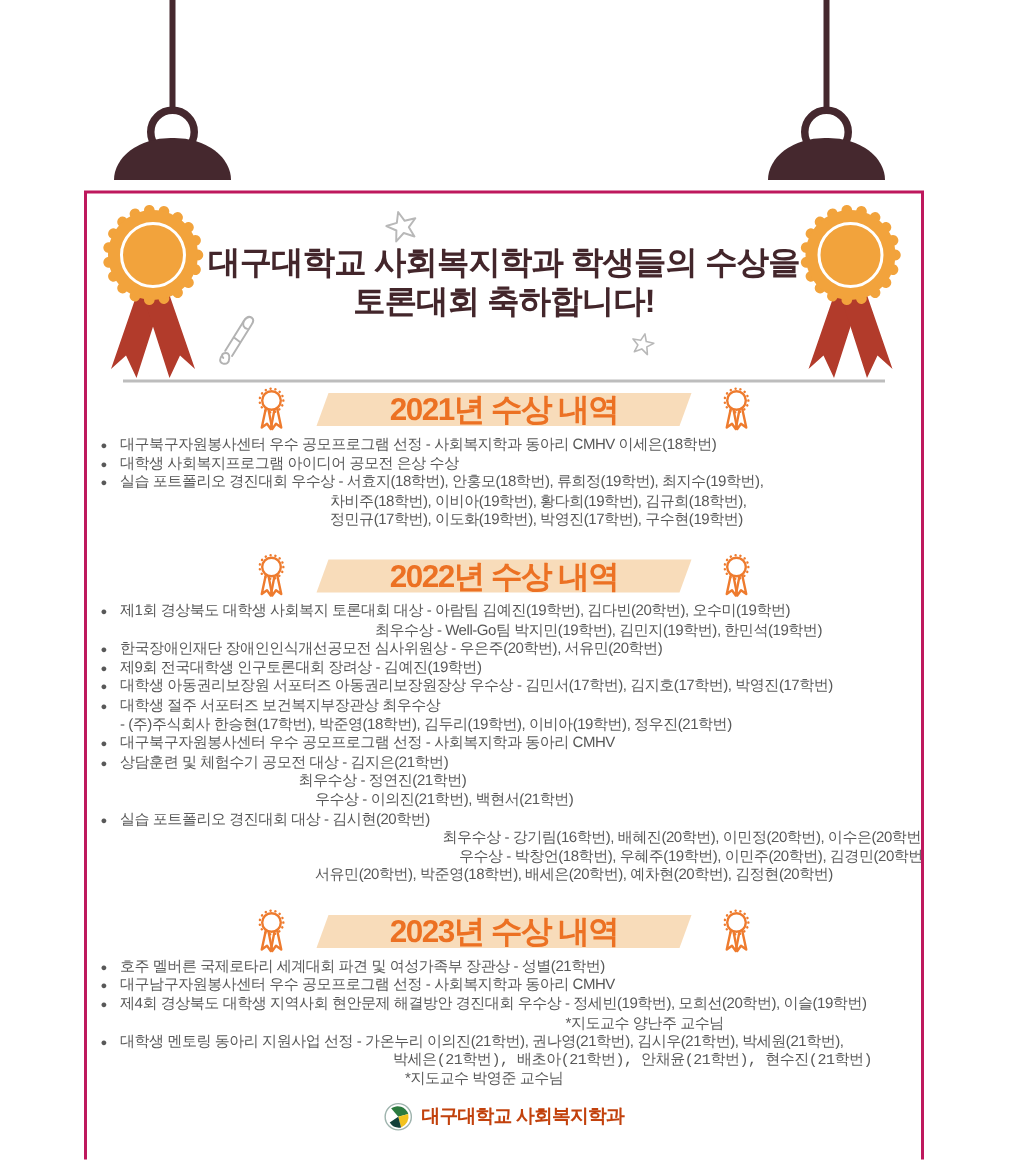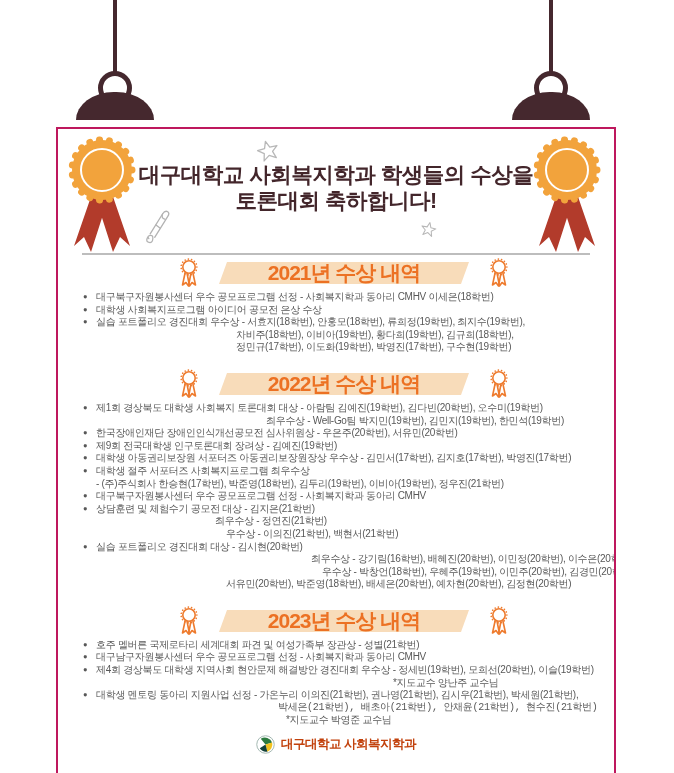--- a/index.html
+++ b/index.html
@@ -24,21 +24,21 @@
     font-size:21.5px;line-height:26px;letter-spacing:-0.5px;}
   .medal{position:absolute;}
   .medal-left{left:8px;top:5px;}
   .medal-right{left:473px;top:5px;}
   .star{position:absolute;}
   .star1{left:198px;top:10px;transform:rotate(-15deg);}
   .star2{left:362px;top:92px;transform:rotate(12deg);}
   .doodle{position:absolute;left:80px;top:76px;transform:rotate(-8deg);}
   .divider{border-top:2px solid #bdbdbd;margin:0 24px;}
   
-  .award-section{margin-top:14px;margin-left:16px;}
+  .award-section{margin-top:14px;}
   .award-section:first-child{margin-top:2px;}
   .sec-header{display:flex;align-items:center;justify-content:center;gap:16px;height:32px;}
   .banner-wrap{position:relative;width:258px;height:28px;display:flex;align-items:center;justify-content:center;}
   .banner-bg{position:absolute;left:8px;right:8px;top:3px;bottom:3px;background:#f8dcba;transform:skewX(-20deg);}
   .sec-title{position:relative;font-size:21px;font-weight:bold;color:#ec7123;letter-spacing:-1px;white-space:nowrap;}
   .entries{padding:2px 0 0 9px;}
   .line{display:flex;align-items:flex-start;white-space:nowrap;
     line-height:12.6px;font-size:10px;color:#585858;letter-spacing:-0.3px;}
   .bullet{width:13px;font-size:7.5px;line-height:12.6px;color:#585858;}
   
@@ -192,21 +192,21 @@
           </div>
           <div class="entry">
             <div class="line">
               <span class="bullet">●</span>
               <span class="txt">대학생 아동권리보장원 서포터즈 아동권리보장원장상 우수상 - 김민서(17학번), 김지호(17학번), 박영진(17학번)</span>
             </div>
           </div>
           <div class="entry">
             <div class="line">
               <span class="bullet">●</span>
-              <span class="txt">대학생 절주 서포터즈 사회복지프로그램 최우수상</span>
+              <span class="txt">대학생 절주 서포터즈 보건복지부장관상 최우수상</span>
             </div>
             <div class="line cont" style="padding-left: 13px;">
               <span class="txt">- (주)주식회사 한승현(17학번), 박준영(18학번), 김두리(19학번), 이비아(19학번), 정우진(21학번)</span>
             </div>
           </div>
           <div class="entry">
             <div class="line">
               <span class="bullet">●</span>
               <span class="txt">대구북구자원봉사센터 우수 공모프로그램 선정 - 사회복지학과 동아리 CMHV</span>
             </div>

